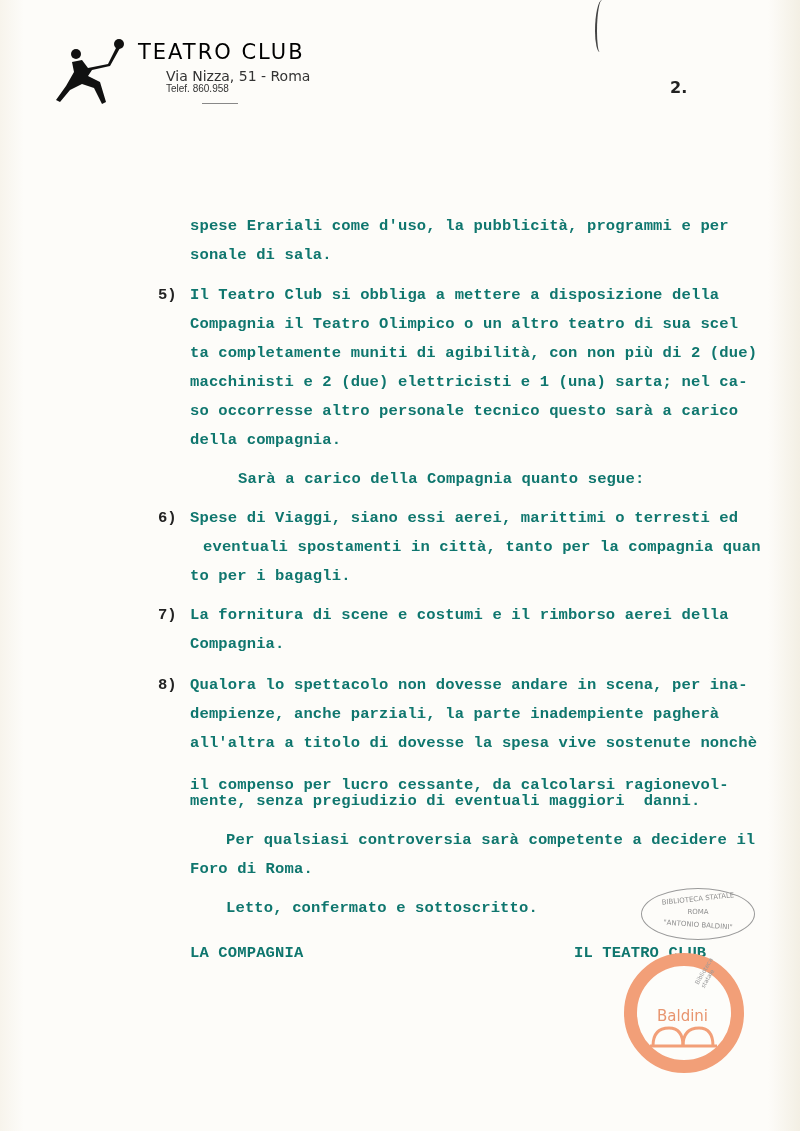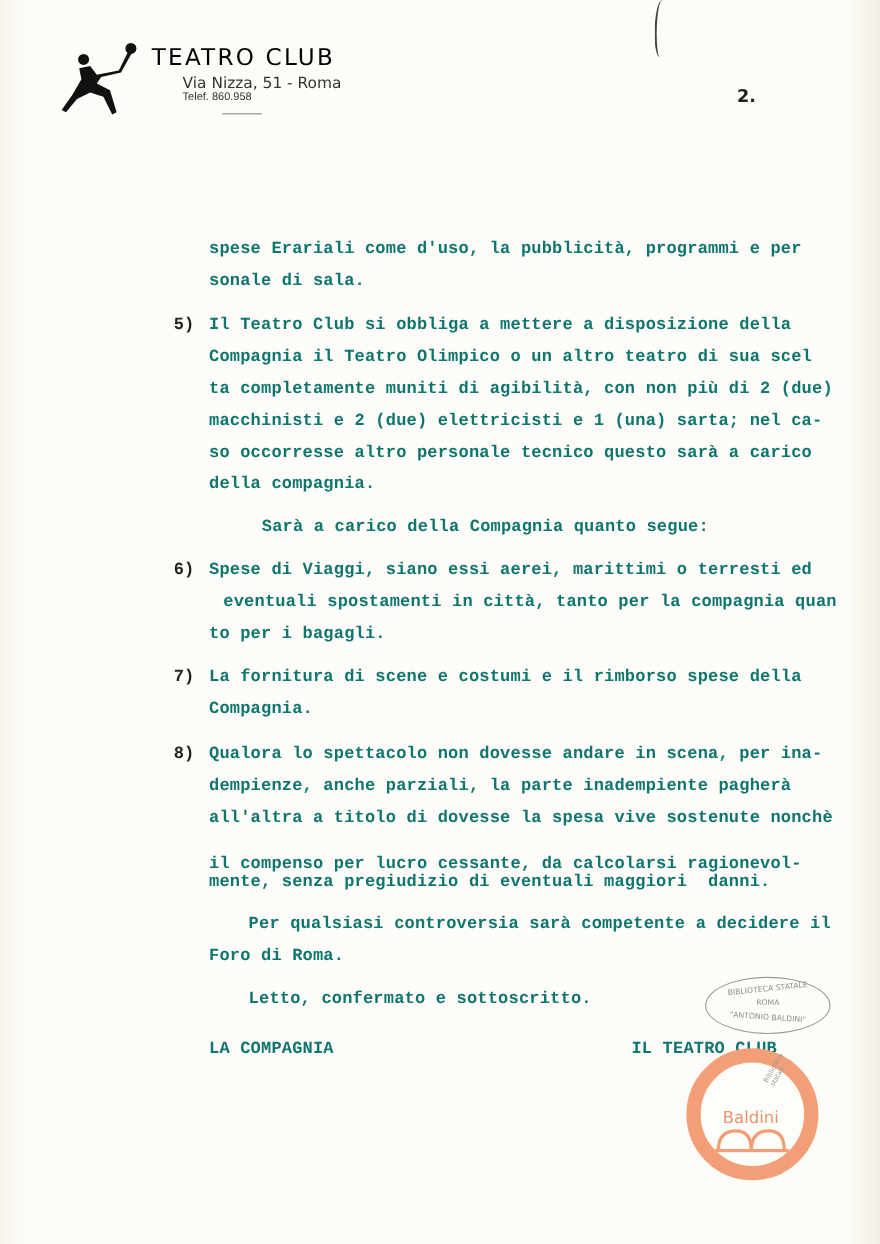--- a/index.html
+++ b/index.html
@@ -71,21 +71,21 @@
     <div class="line" style="left: 190px; top: 344px;">ta completamente muniti di agibilità, con non più di 2 (due)</div>
     <div class="line" style="left: 190px; top: 373px;">macchinisti e 2 (due) elettricisti e 1 (una) sarta; nel ca-</div>
     <div class="line" style="left: 190px; top: 402px;">so occorresse altro personale tecnico questo sarà a carico</div>
     <div class="line" style="left: 190px; top: 431px; text-align: center;">della compagnia.</div>
     <div class="line" style="left: 238px; top: 470px;">Sarà a carico della Compagnia quanto segue:</div>
     <div class="num" style="left: 158px; top: 509px;">6)</div>
     <div class="line" style="left: 190px; top: 509px;">Spese di Viaggi, siano essi aerei, marittimi o terresti ed</div>
     <div class="line" style="left: 203px; top: 538px;">eventuali spostamenti in città, tanto per la compagnia quan</div>
     <div class="line" style="left: 190px; top: 567px;">to per i bagagli.</div>
     <div class="num" style="left: 158px; top: 606px;">7)</div>
-    <div class="line" style="left: 190px; top: 606px;">La fornitura di scene e costumi e il rimborso spese della</div>
+    <div class="line" style="left: 190px; top: 606px;">La fornitura di scene e costumi e il rimborso aerei della</div>
     <div class="line" style="left: 190px; top: 635px;">Compagnia.</div>
     <div class="num" style="left: 158px; top: 676px;">8)</div>
     <div class="line" style="left: 190px; top: 676px;">Qualora lo spettacolo non dovesse andare in scena, per ina-</div>
     <div class="line" style="left: 190px; top: 705px;">dempienze, anche parziali, la parte inadempiente pagherà</div>
     <div class="line" style="left: 190px; top: 734px;">all'altra a titolo di dovesse la spesa vive sostenute nonchè</div>
     <div class="line" style="left: 190px; top: 763px; margin-top: 13px;">il compenso per lucro cessante, da calcolarsi ragionevol-</div>
     <div class="line" style="left: 190px; top: 792px;">mente, senza pregiudizio di eventuali maggiori  danni.</div>
     <div class="line" style="left: 226px; top: 831px;">Per qualsiasi controversia sarà competente a decidere il</div>
     <div class="line" style="left: 190px; top: 860px;">Foro di Roma.</div>
     <div class="line" style="left: 226px; top: 899px;">Letto, confermato e sottoscritto.</div>

